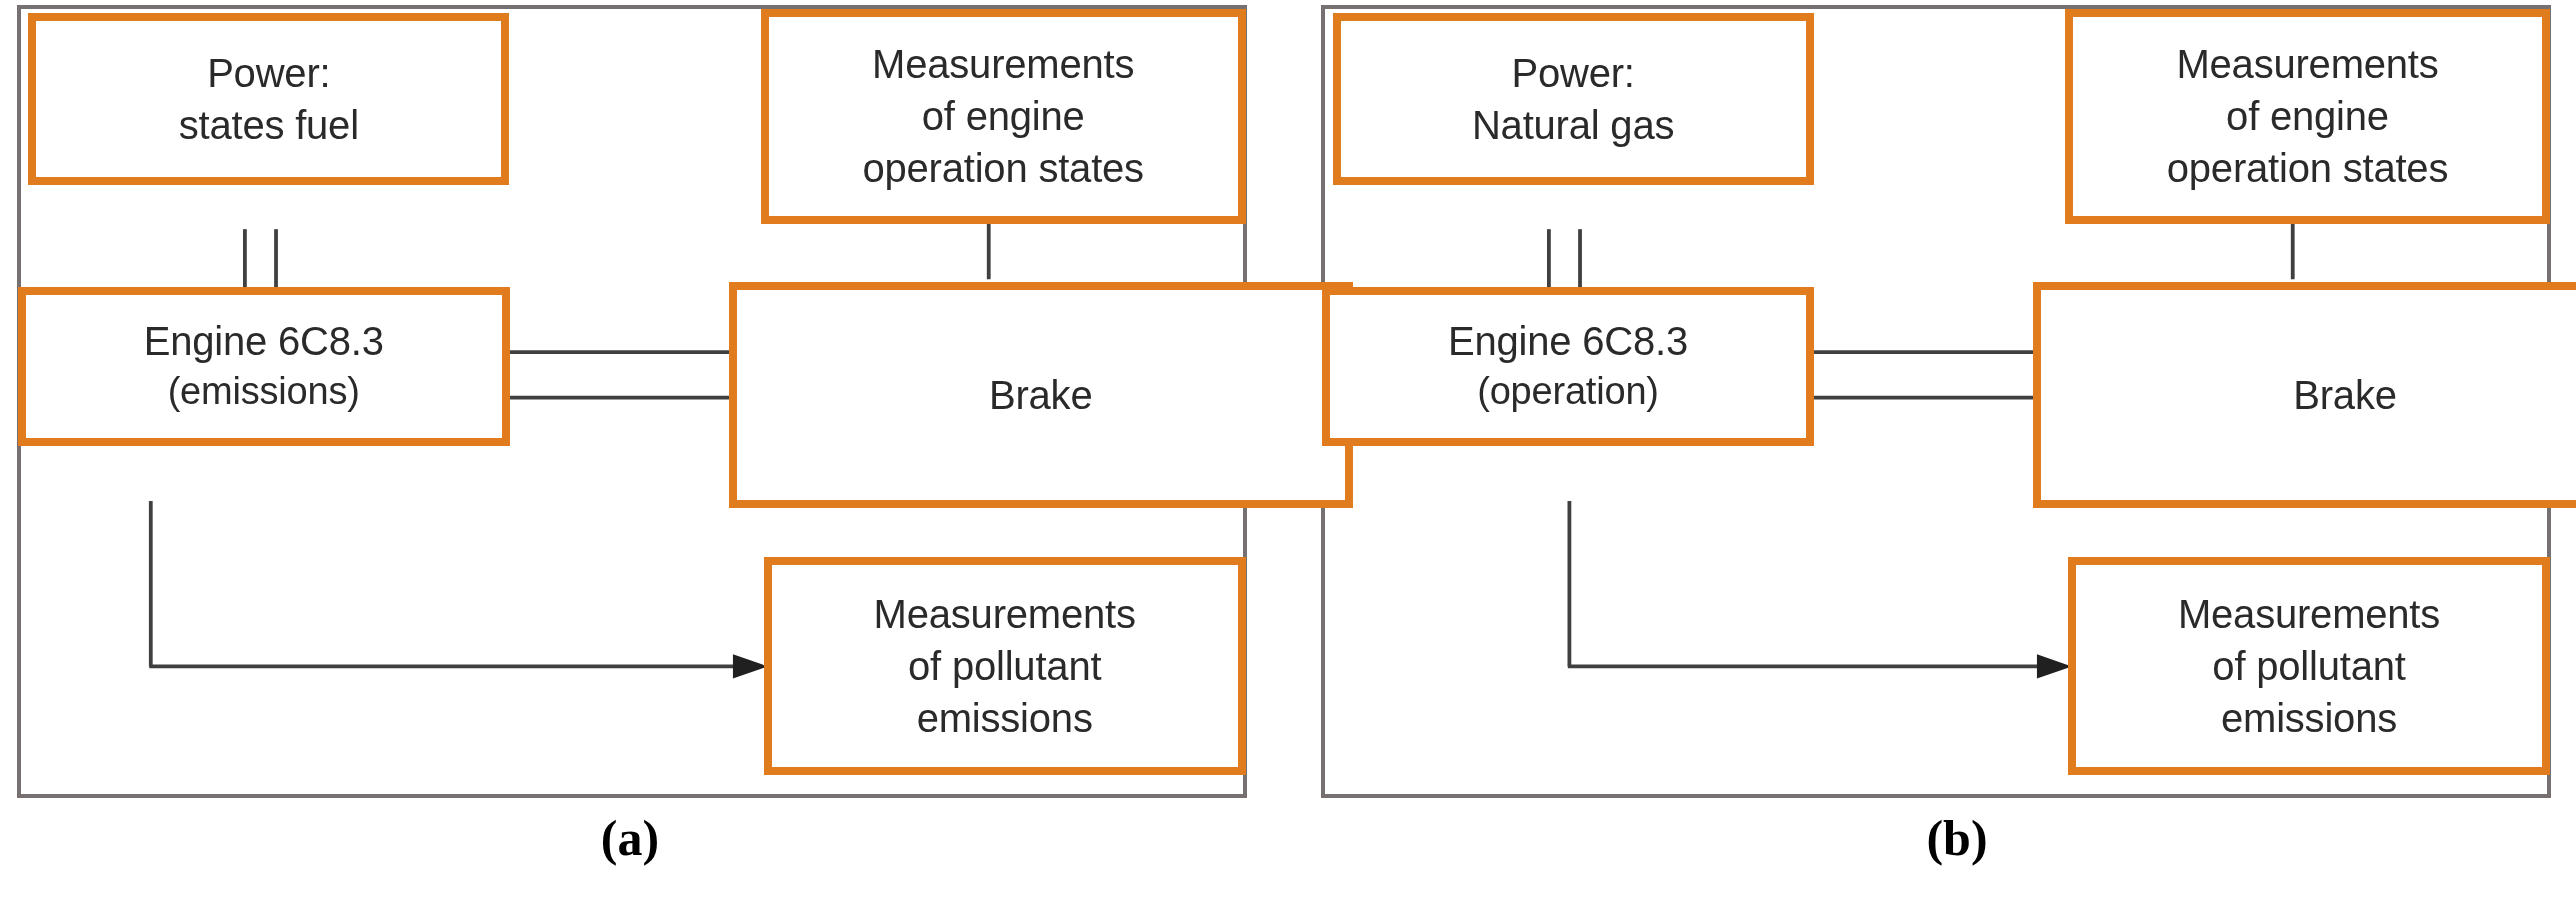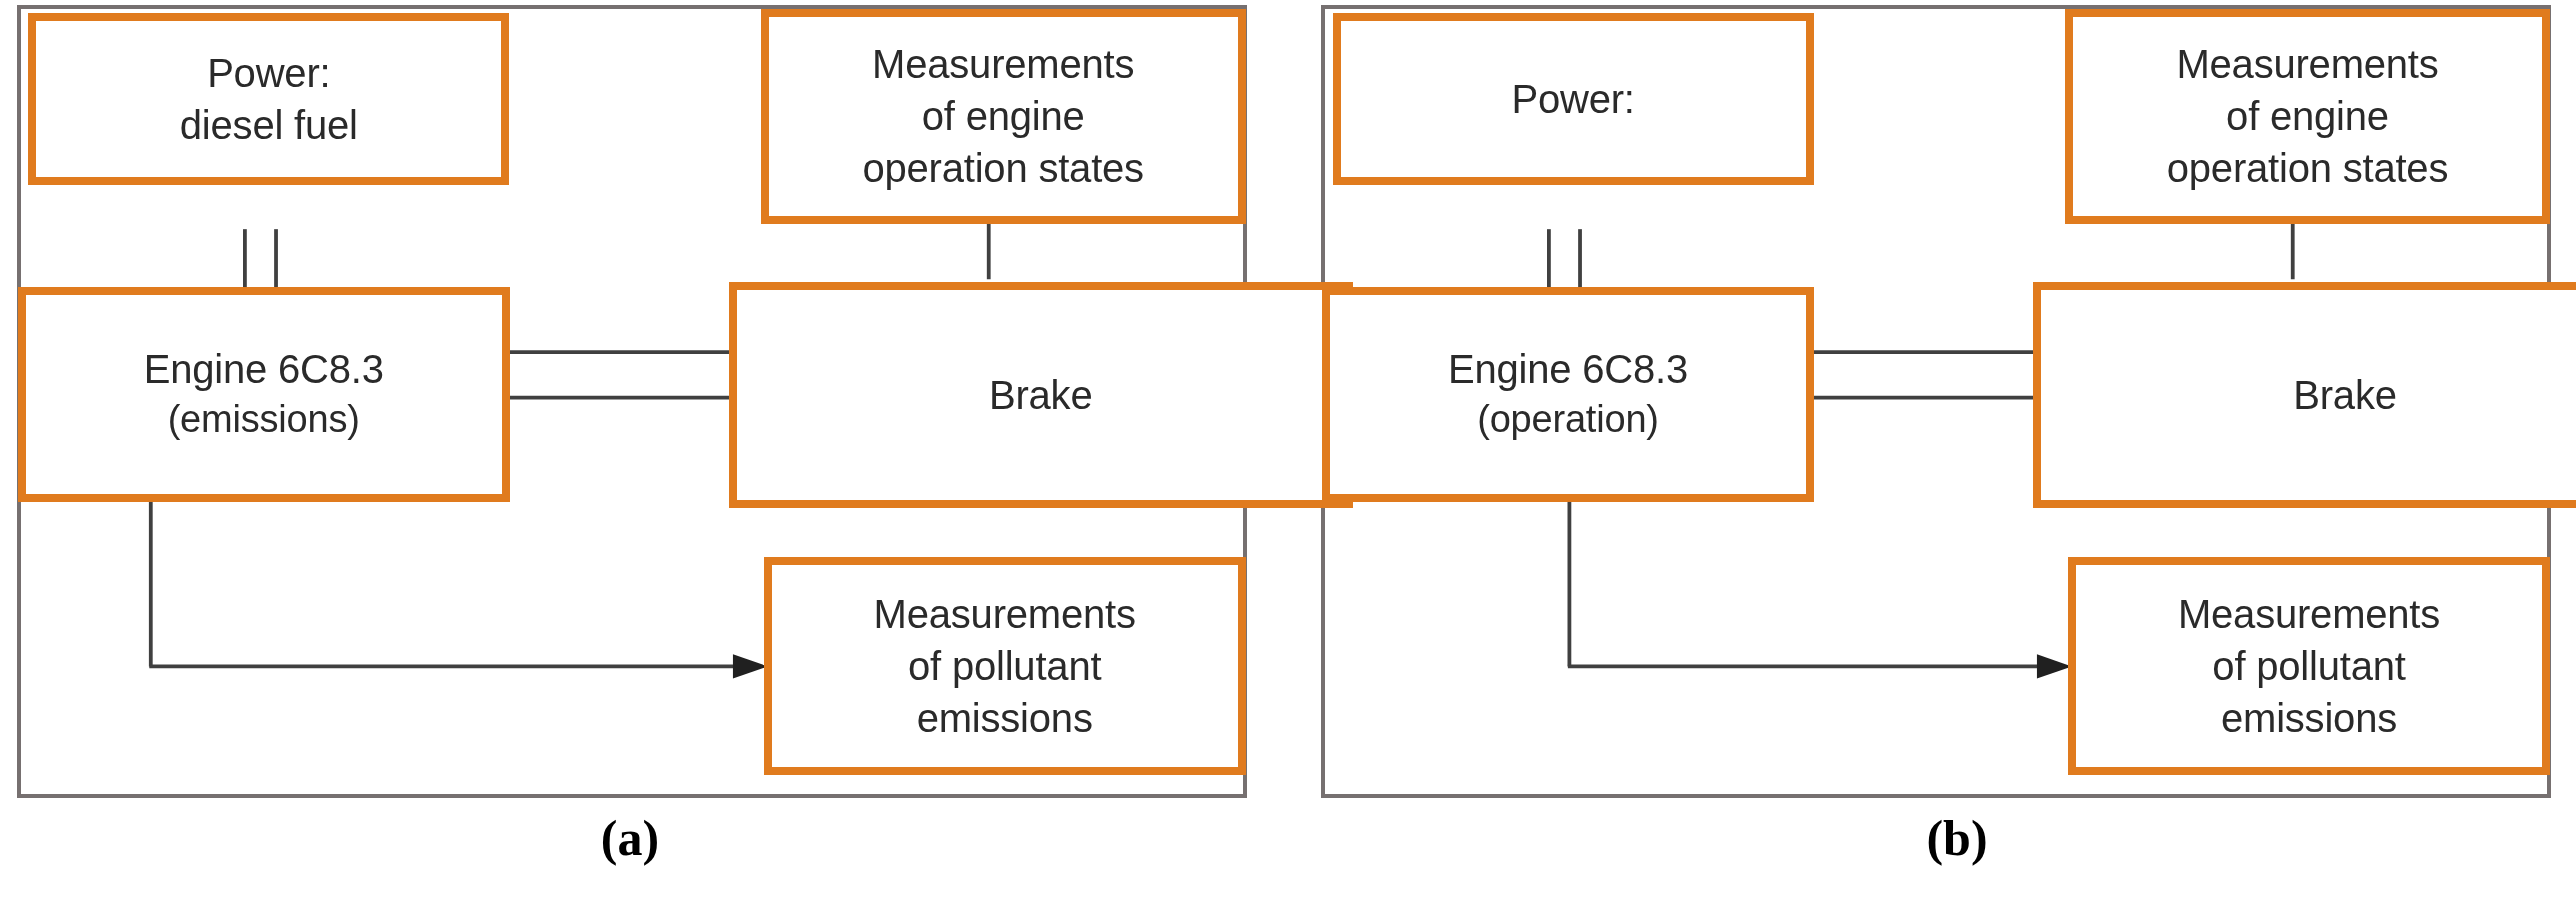--- a/index.html
+++ b/index.html
@@ -41,21 +41,21 @@
     color: #2a2a2a;
     font-size: 40px;
     line-height: 1.30;
     letter-spacing: -0.2px;
     z-index: 3;
   }
   .node .sub { font-size: 38px; }
 
   
   .n-power   { left: 7.6px;  top: 4.6px;   width: 481px; height: 172px; }
-  .n-engine  { left: -3px;  top: 278px; width: 492px; height: 215px; }
+  .n-engine  { left: -3px;  top: 278px; width: 492px; height: 159px; }
   .n-meas    { left: 740px; top: 0px;   width: 485px; height: 215px; }
   .n-brake   { left: 708px; top: 273px; width: 624px; height: 226px; }
   .n-pollut  { left: 743px; top: 548px; width: 482px; height: 218px; }
 
   .wires {
     position: absolute;
     left: 0; top: 0;
     width: 100%; height: 100%;
     z-index: 2;
     pointer-events: none;
@@ -92,21 +92,21 @@
       <line x1="1275" y1="356" x2="1275" y2="170" stroke="#404040" stroke-width="5"></line>
       <polygon points="1275,140 1259,186 1291,186" fill="#202020"></polygon>
 
       <line x1="171" y1="648" x2="171" y2="866" stroke="#404040" stroke-width="5"></line>
       <line x1="169" y1="866" x2="952" y2="866" stroke="#404040" stroke-width="5"></line>
       <polygon points="984,866 938,850 938,882" fill="#202020"></polygon>
     </svg>
 
     <div class="node n-power">
       <span>Power:</span>
-      <span>diesel fuel</span>
+      <span>states fuel</span>
     </div>
 
     <div class="node n-engine">
       <span>Engine 6C8.3</span>
       <span class="sub">(emissions)</span>
     </div>
 
     <div class="node n-meas">
       <span>Measurements</span>
       <span>of engine</span>
@@ -134,20 +134,21 @@
       <line x1="640" y1="512" x2="940" y2="512" stroke="#404040" stroke-width="5"></line>
       <line x1="1275" y1="356" x2="1275" y2="170" stroke="#404040" stroke-width="5"></line>
       <polygon points="1275,140 1259,186 1291,186" fill="#202020"></polygon>
       <line x1="322" y1="648" x2="322" y2="866" stroke="#404040" stroke-width="5"></line>
       <line x1="320" y1="866" x2="952" y2="866" stroke="#404040" stroke-width="5"></line>
       <polygon points="984,866 938,850 938,882" fill="#202020"></polygon>
     </svg>
 
     <div class="node n-power">
       <span>Power:</span>
+      <span>Natural gas</span>
     </div>
 
     <div class="node n-engine">
       <span>Engine 6C8.3</span>
       <span class="sub">(operation)</span>
     </div>
 
     <div class="node n-meas">
       <span>Measurements</span>
       <span>of engine</span>

